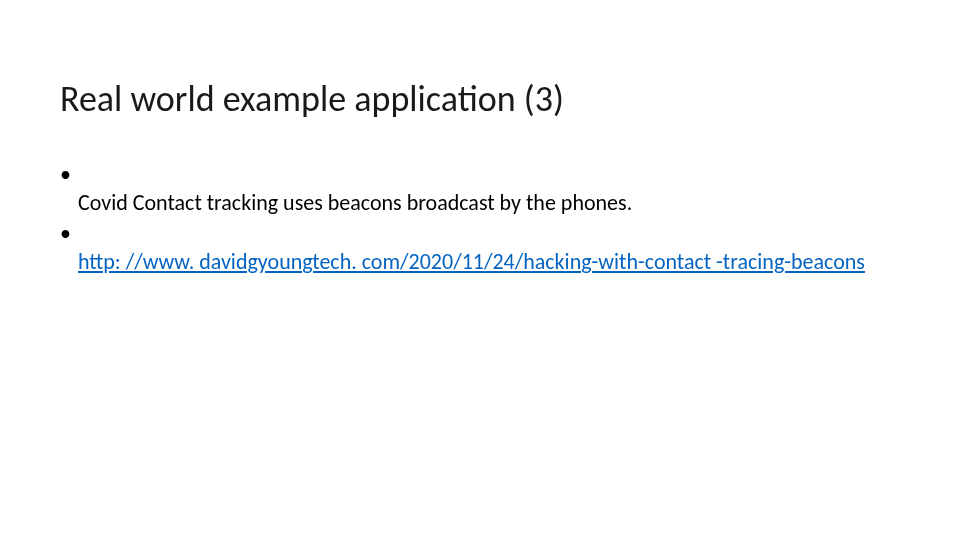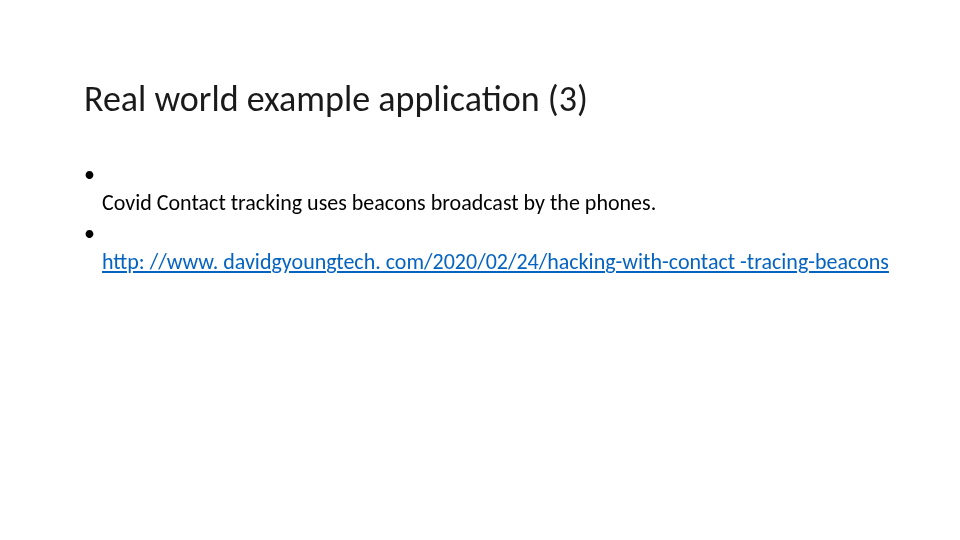--- a/index.html
+++ b/index.html
@@ -9,21 +9,21 @@
     height: 540px;
     background: #ffffff;
     font-family: "Calibri", "Segoe UI", Arial, sans-serif;
     color: #000000;
     overflow: hidden;
   }
   .slide {
     box-sizing: border-box;
     width: 960px;
     height: 540px;
-    padding: 80px 60px 40px 84px;
+    padding: 80px 60px 40px 60px;
     position: relative;
   }
   .title {
     font-family: "Calibri Light", "Calibri", "Segoe UI Light", Arial, sans-serif;
     font-size: 36px;
     font-weight: 400;
     color: #1a1a1a;
     margin: 0 0 40px 0;
     line-height: 1.1;
   }
@@ -59,18 +59,18 @@
   <div class="content">
 
     <div class="bullet">
       <span class="dot">•</span>
       <span class="text">Covid Contact tracking uses beacons broadcast by the phones.</span>
     </div>
 
     <div class="bullet">
       <span class="dot">•</span>
       <span class="text">
-        <a class="link">http: //www. davidgyoungtech. com/2020/02/24/hacking-with-contact -tracing-beacons</a>
+        <a class="link">http: //www. davidgyoungtech. com/2020/11/24/hacking-with-contact -tracing-beacons</a>
       </span>
     </div>
 
   </div>
 </div>
 
 </body></html>

